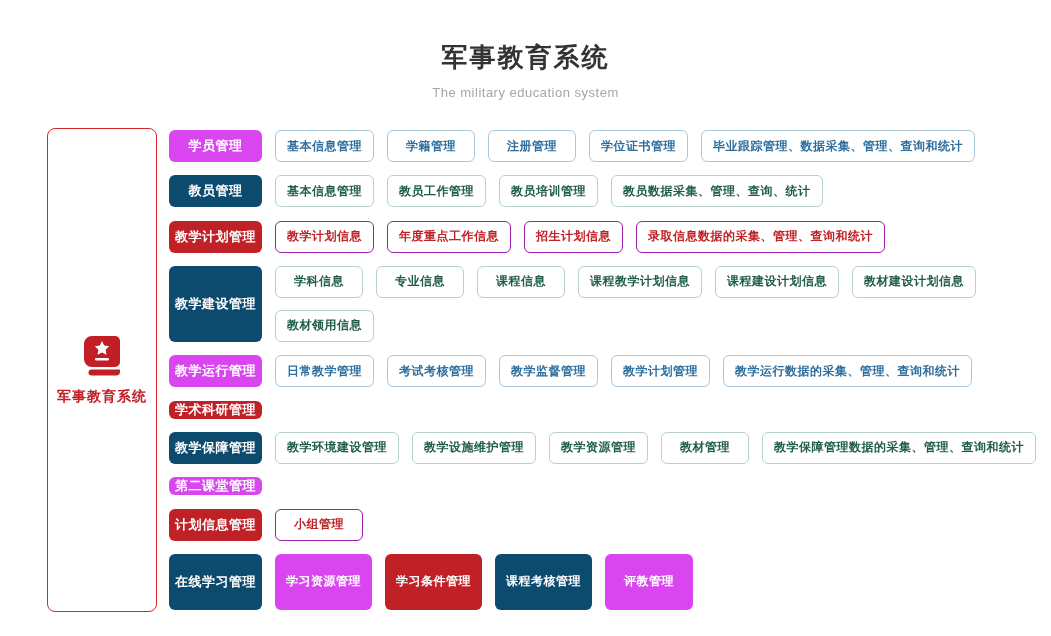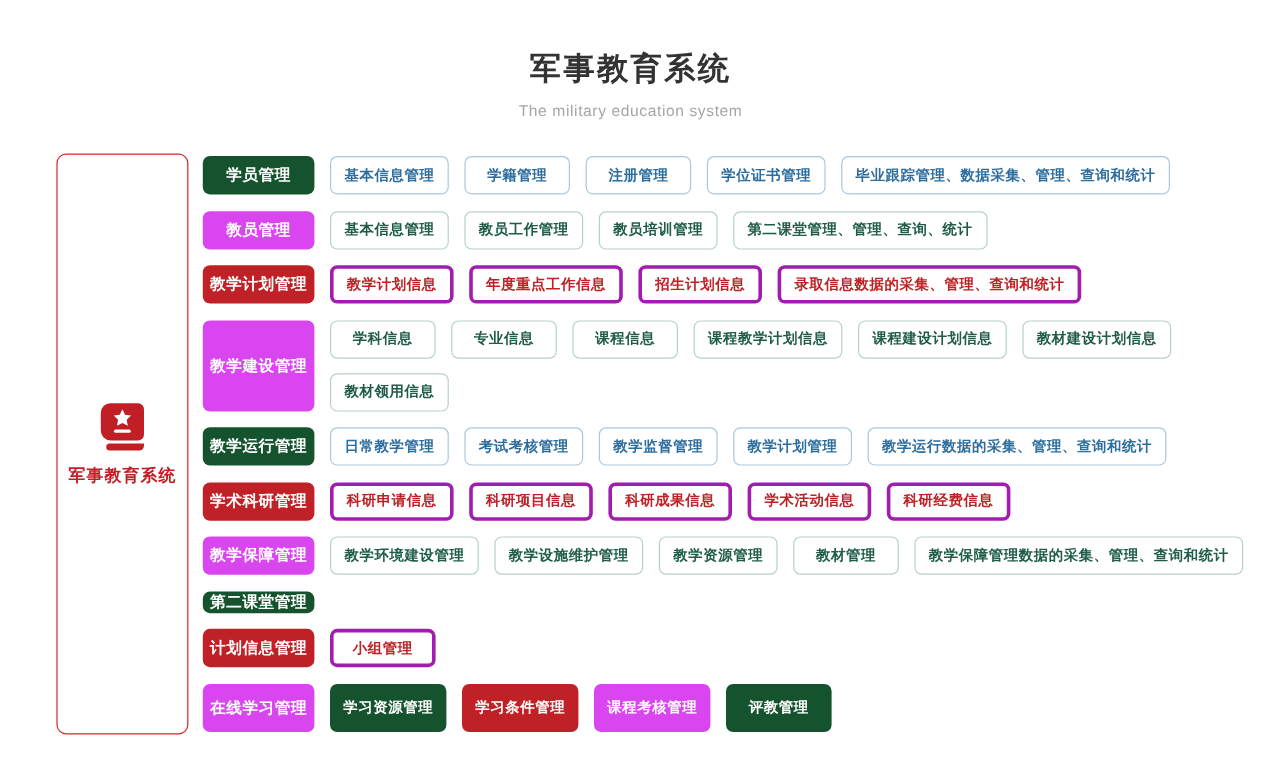--- a/index.html
+++ b/index.html
@@ -40,36 +40,36 @@
 
   
   .rows {
     flex: 1 1 auto;
     display: flex; flex-direction: column; justify-content: space-between;
     padding: 2px 0;
   }
   .row { display: flex; align-items: stretch; gap: 13px; }
   .row .lines { display: flex; flex-direction: column; gap: 12px; justify-content: flex-end; }
   .row .line { display: flex; align-items: stretch; gap: 13px; height: 32px; }
-  .row.tall-row .line { height: 40px; }
+  .row.tall-row .line { height: 56px; }
 
   .btn {
     display: inline-flex; align-items: center; justify-content: center;
     border-radius: 6px; font-size: 12px; font-weight: 700;
     white-space: nowrap; cursor: pointer; letter-spacing: 0.5px;
   }
   .btn.head { width: 93px; flex: 0 0 93px; font-size: 13px; }
   .btn.item { min-width: 88px; padding: 0 11px; }
 
-  .solid-blue  { background: #14532d; color: #ffffff; }
-  .solid-green { background: #d946ef; color: #ffffff; }
+  .solid-blue  { background: #d946ef; color: #ffffff; }
+  .solid-green { background: #0c4a6e; color: #ffffff; }
   .solid-red   { background: #bf2126; color: #ffffff; }
   .outline-blue  { background: #ffffff; border: 1px solid #aac8dc; color: #2e6e9e; }
   .outline-green { background: #ffffff; border: 1px solid #b7d2c8; color: #1f5c49; }
-  .outline-red   { background: #ffffff; border: 3px solid #a21caf; color: #bf2126; }
+  .outline-red   { background: #ffffff; border: 1px solid #a21caf; color: #bf2126; }
 </style>
 </head>
 <body>
 
 <div class="page">
 
   <div class="header">
     <div class="title">军事教育系统</div>
     <div class="subtitle">The military education system</div>
   </div>
@@ -102,21 +102,21 @@
             </div>
           </div>
         </div>
         <div class="row">
           <div class="btn head solid-green">教员管理</div>
           <div class="lines">
             <div class="line">
               <div class="btn item outline-green">基本信息管理</div>
               <div class="btn item outline-green">教员工作管理</div>
               <div class="btn item outline-green">教员培训管理</div>
-              <div class="btn item outline-green">第二课堂管理、管理、查询、统计</div>
+              <div class="btn item outline-green">教员数据采集、管理、查询、统计</div>
             </div>
           </div>
         </div>
         <div class="row">
           <div class="btn head solid-red">教学计划管理</div>
           <div class="lines">
             <div class="line">
               <div class="btn item outline-red">教学计划信息</div>
               <div class="btn item outline-red">年度重点工作信息</div>
               <div class="btn item outline-red">招生计划信息</div>
@@ -147,29 +147,20 @@
               <div class="btn item outline-blue">日常教学管理</div>
               <div class="btn item outline-blue">考试考核管理</div>
               <div class="btn item outline-blue">教学监督管理</div>
               <div class="btn item outline-blue">教学计划管理</div>
               <div class="btn item outline-blue">教学运行数据的采集、管理、查询和统计</div>
             </div>
           </div>
         </div>
         <div class="row">
           <div class="btn head solid-red">学术科研管理</div>
-          <div class="lines">
-            <div class="line">
-              <div class="btn item outline-red">科研申请信息</div>
-              <div class="btn item outline-red">科研项目信息</div>
-              <div class="btn item outline-red">科研成果信息</div>
-              <div class="btn item outline-red">学术活动信息</div>
-              <div class="btn item outline-red">科研经费信息</div>
-            </div>
-          </div>
         </div>
         <div class="row">
           <div class="btn head solid-green">教学保障管理</div>
           <div class="lines">
             <div class="line">
               <div class="btn item outline-green">教学环境建设管理</div>
               <div class="btn item outline-green">教学设施维护管理</div>
               <div class="btn item outline-green">教学资源管理</div>
               <div class="btn item outline-green">教材管理</div>
               <div class="btn item outline-green">教学保障管理数据的采集、管理、查询和统计</div>

